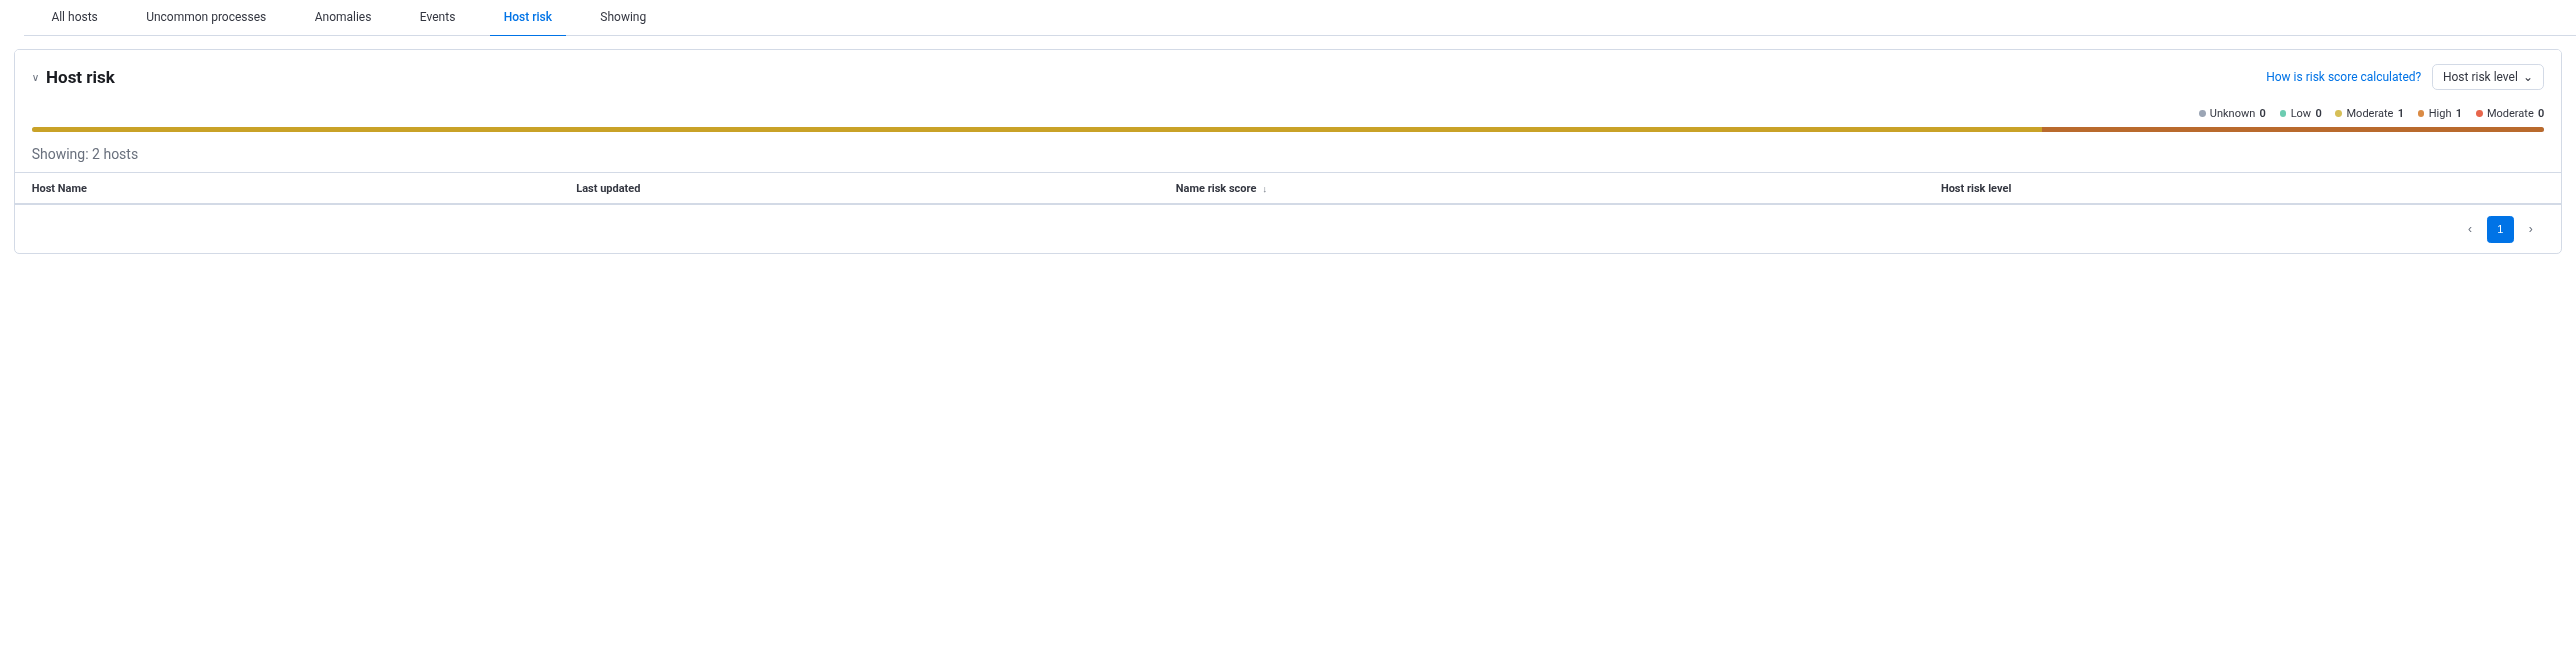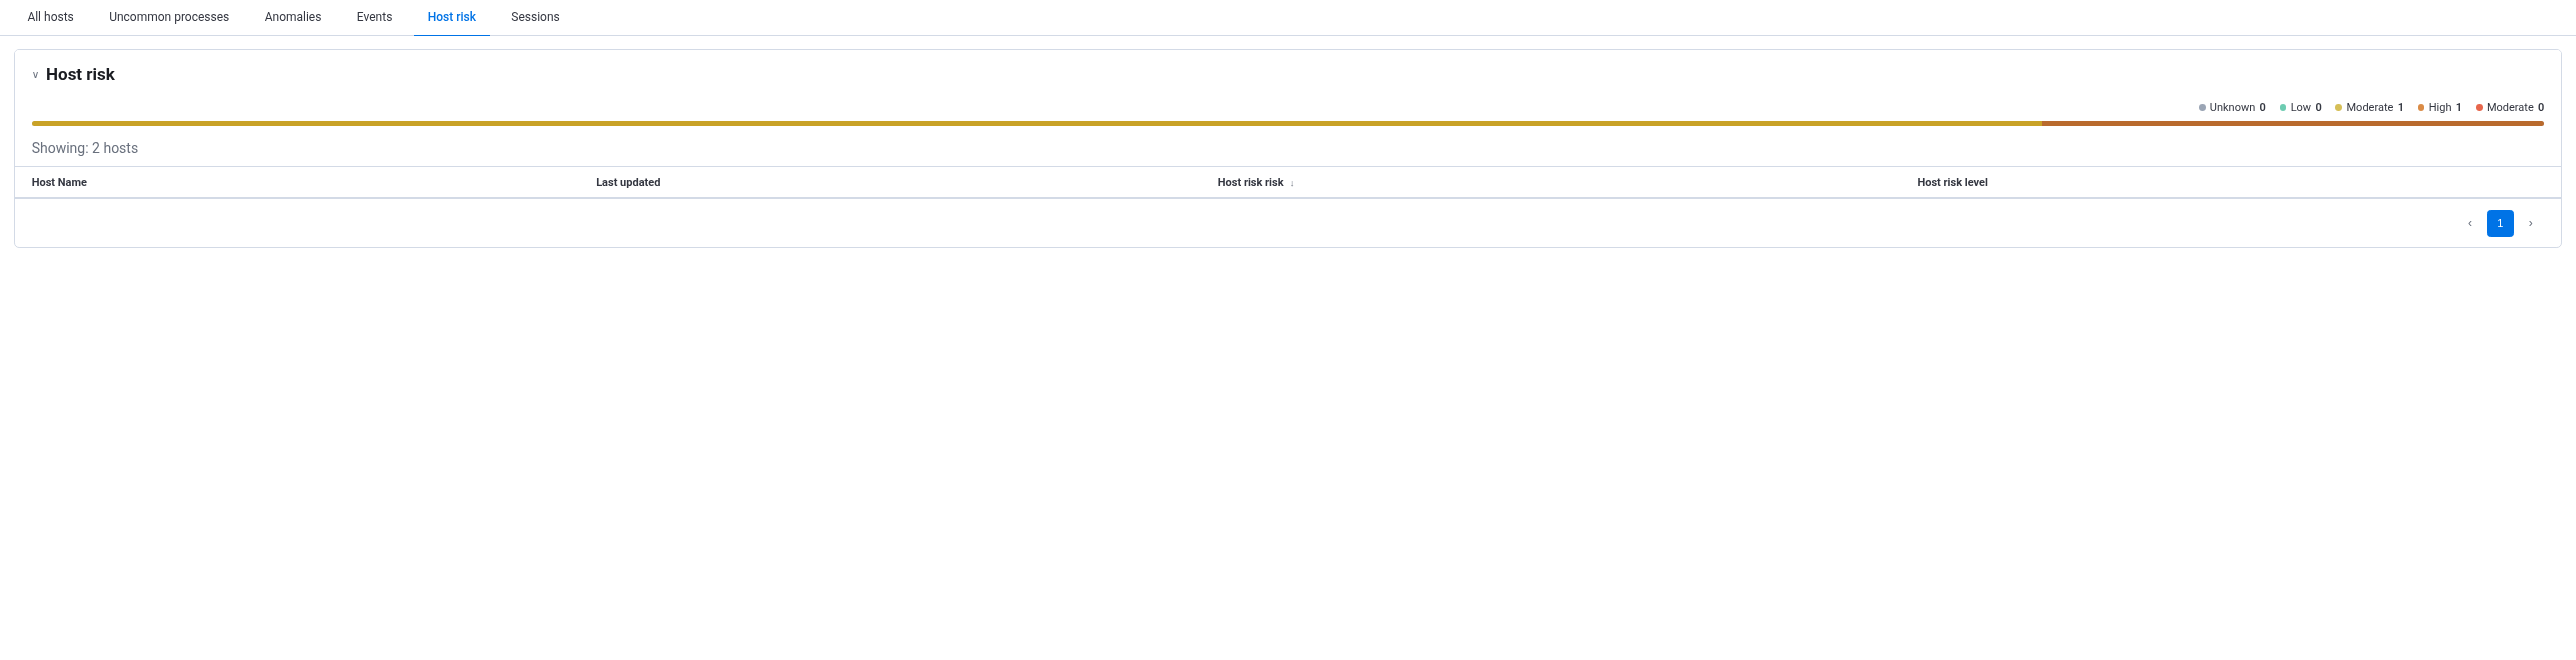--- a/index.html
+++ b/index.html
@@ -9,21 +9,22 @@
       color: #343741;
       font-size: 12px;
     }
 
     
     .nav-tabs {
       display: flex;
       align-items: center;
       border-bottom: 0.9px solid #d3dae6;
       padding: 0 13.7px;
-      gap: 8px;
+      gap: 21px;
+      margin-left: 24px;
     }
     .nav-tab {
       padding: 10.3px 13.7px;
       cursor: pointer;
       color: #343741;
       font-size: 12px;
       border-bottom: 1.7px solid transparent;
       margin-bottom: -0.9px;
       white-space: nowrap;
     }
@@ -254,30 +255,37 @@
   </style>
 </head>
 <body>
 
 <nav class="nav-tabs">
   <div class="nav-tab">All hosts</div>
   <div class="nav-tab">Uncommon processes</div>
   <div class="nav-tab">Anomalies</div>
   <div class="nav-tab">Events</div>
   <div class="nav-tab active">Host risk</div>
-  <div class="nav-tab">Sessions</div>
+  <div class="nav-tab">Showing</div>
 </nav>
 
 <div class="main-content">
   <div class="panel">
 
     <div class="panel-header">
       <div class="panel-title-group">
         <span class="collapse-icon">∨</span>
         <span class="panel-title">Host risk</span>
+      </div>
+      <div class="panel-header-right">
+        <a class="risk-calc-link">How is risk score calculated?</a>
+        <div class="risk-level-dropdown">
+          <span>Host risk level</span>
+          <span>⌄</span>
+        </div>
       </div>
     </div>
 
     <div class="legend-row">
 
       <div class="legend-item">
         <span class="legend-dot" style="background:#9ba5b5;"></span>
         <span>Unknown</span>
         <span class="legend-count">0</span>
       </div>
@@ -313,21 +321,21 @@
     </div>
 
     <div class="showing-count">Showing: 2 hosts</div>
 
     <table class="data-table">
       <thead>
         <tr>
           <th>Host Name</th>
           <th>Last updated</th>
           <th>
-            <span>Host risk risk</span>
+            <span>Name risk score</span>
             <span class="sort-icon">↓</span>
           </th>
           <th>Host risk level</th>
         </tr>
       </thead>
       <tbody>
 
 
       </tbody>
     </table>

